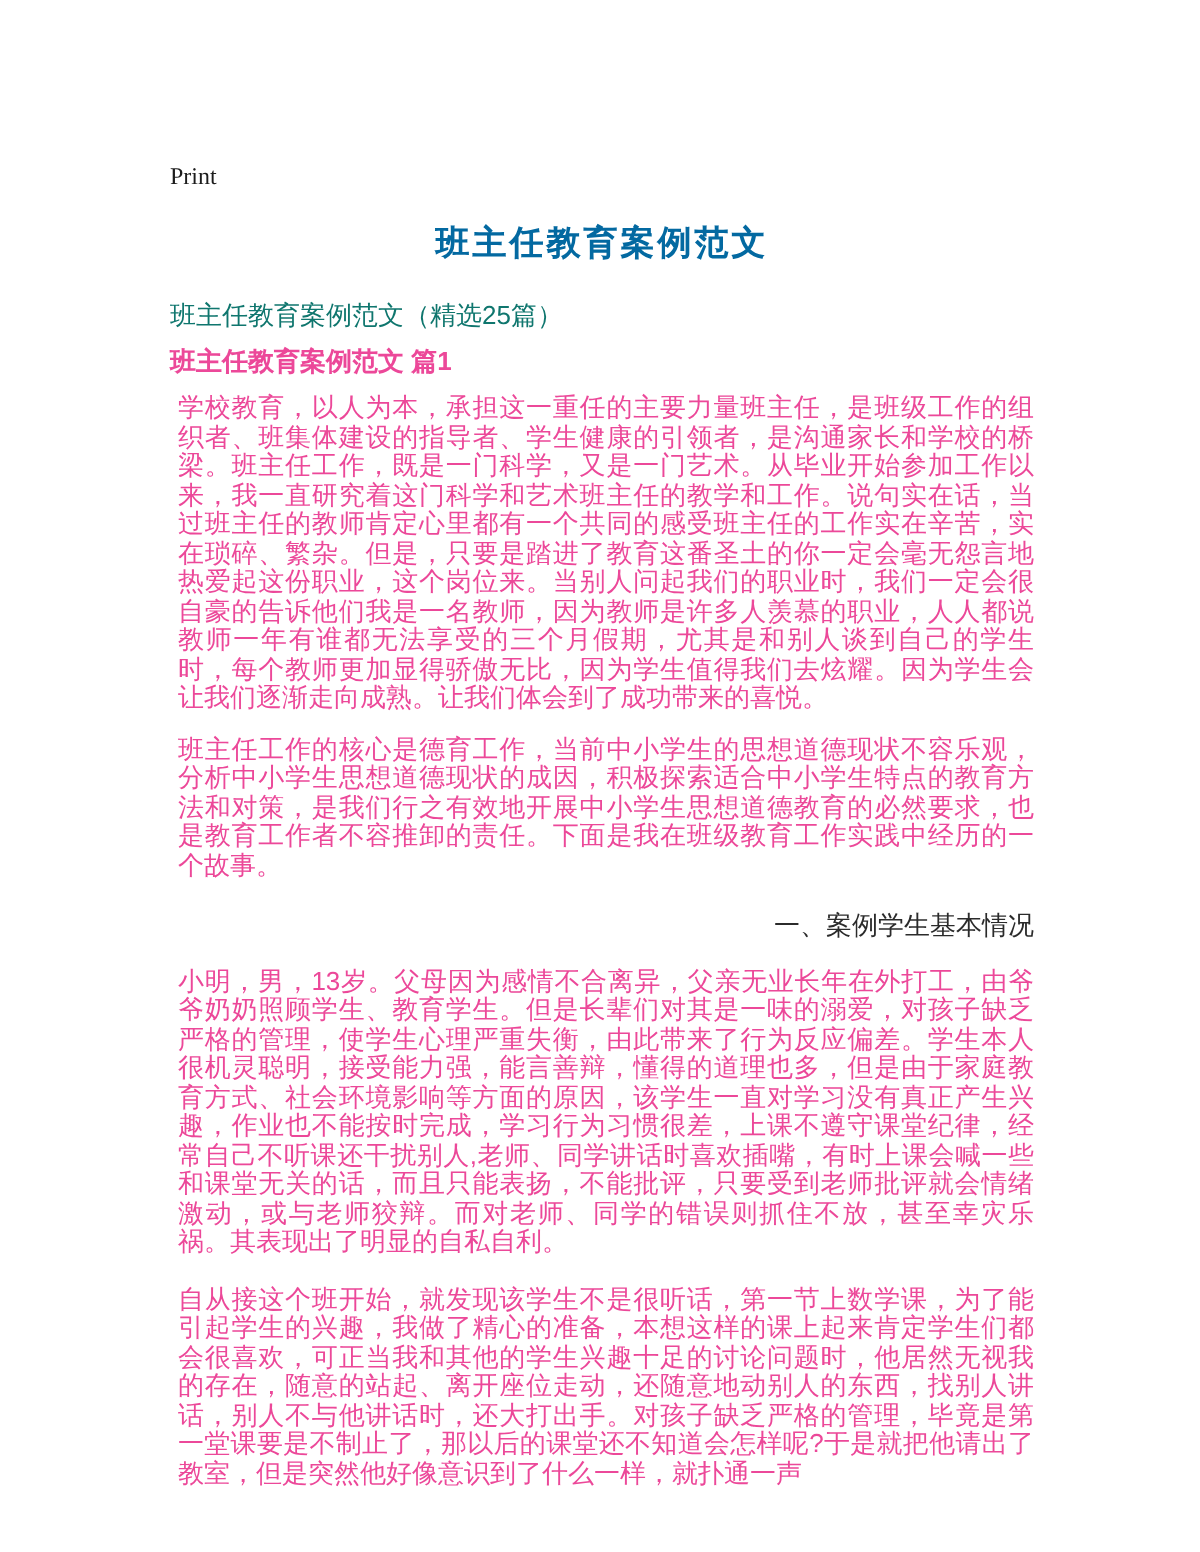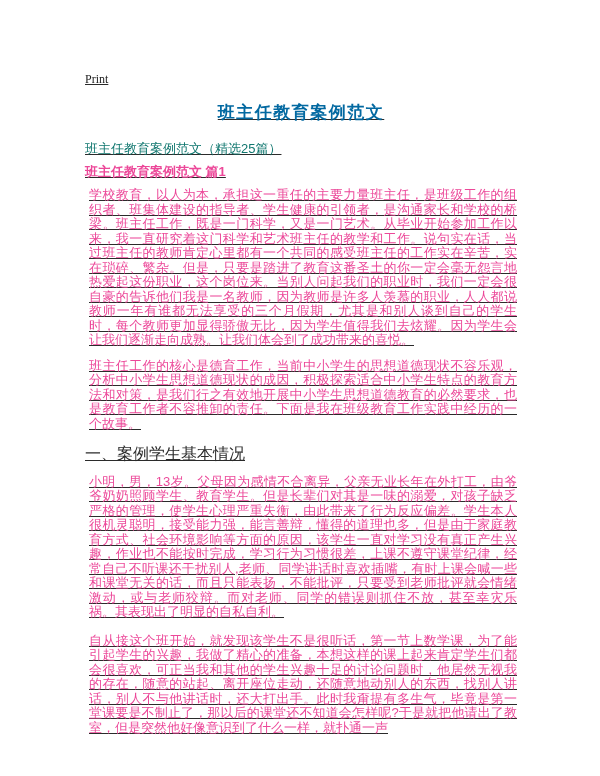--- a/index.html
+++ b/index.html
@@ -11,26 +11,25 @@
     position: relative;
     width: 600px;
     height: 776px;
     background: #ffffff;
     overflow: hidden;
     font-family: "Liberation Sans", "DejaVu Sans", sans-serif;
   }
   .content {
     position: absolute;
     left: 85px;
-    top: 4px;
+    top: 13px;
     width: 432px;
     color: #2b2b2b;
     font-size: 13px;
     line-height: 14.5px;
-    text-decoration: underline;
   }
   .print-link {
     margin-top: 69px;
     font-family: "Liberation Serif", "DejaVu Serif", serif;
     font-size: 12px;
     line-height: 12px;
     color: #1c1c1c;
     text-align: left;
     cursor: pointer;
     width: -moz-fit-content;
@@ -61,25 +60,25 @@
   .body-paragraph {
     margin: 11px 0 0 4px;
     text-align: justify;
     color: #ec4899;
   }
   .body-paragraph.first {
     margin-top: 9px;
   }
   .section-heading {
     margin: 16px 0 0 0;
-    font-size: 16px;
+    font-size: 13px;
     line-height: 14.5px;
     font-weight: normal;
     color: #2b2b2b;
-    text-align: left;
+    text-align: right;
   }
   .body-paragraph.after-section {
     margin-top: 13px;
   }
   .body-paragraph.last {
     margin-top: 14px;
   }
 </style>
 </head>
 <body>
@@ -96,16 +95,16 @@
     <h2 class="article-heading">班主任教育案例范文 篇1</h2>
 
     <p class="body-paragraph first">学校教育，以人为本，承担这一重任的主要力量班主任，是班级工作的组织者、班集体建设的指导者、学生健康的引领者，是沟通家长和学校的桥梁。班主任工作，既是一门科学，又是一门艺术。从毕业开始参加工作以来，我一直研究着这门科学和艺术班主任的教学和工作。说句实在话，当过班主任的教师肯定心里都有一个共同的感受班主任的工作实在辛苦，实在琐碎、繁杂。但是，只要是踏进了教育这番圣土的你一定会毫无怨言地热爱起这份职业，这个岗位来。当别人问起我们的职业时，我们一定会很自豪的告诉他们我是一名教师，因为教师是许多人羡慕的职业，人人都说教师一年有谁都无法享受的三个月假期，尤其是和别人谈到自己的学生时，每个教师更加显得骄傲无比，因为学生值得我们去炫耀。因为学生会让我们逐渐走向成熟。让我们体会到了成功带来的喜悦。</p>
 
     <p class="body-paragraph">班主任工作的核心是德育工作，当前中小学生的思想道德现状不容乐观，分析中小学生思想道德现状的成因，积极探索适合中小学生特点的教育方法和对策，是我们行之有效地开展中小学生思想道德教育的必然要求，也是教育工作者不容推卸的责任。下面是我在班级教育工作实践中经历的一个故事。</p>
 
     <h3 class="section-heading">一、案例学生基本情况</h3>
 
     <p class="body-paragraph after-section">小明，男，13岁。父母因为感情不合离异，父亲无业长年在外打工，由爷爷奶奶照顾学生、教育学生。但是长辈们对其是一味的溺爱，对孩子缺乏严格的管理，使学生心理严重失衡，由此带来了行为反应偏差。学生本人很机灵聪明，接受能力强，能言善辩，懂得的道理也多，但是由于家庭教育方式、社会环境影响等方面的原因，该学生一直对学习没有真正产生兴趣，作业也不能按时完成，学习行为习惯很差，上课不遵守课堂纪律，经常自己不听课还干扰别人,老师、同学讲话时喜欢插嘴，有时上课会喊一些和课堂无关的话，而且只能表扬，不能批评，只要受到老师批评就会情绪激动，或与老师狡辩。而对老师、同学的错误则抓住不放，甚至幸灾乐祸。其表现出了明显的自私自利。</p>
 
-    <p class="body-paragraph last">自从接这个班开始，就发现该学生不是很听话，第一节上数学课，为了能引起学生的兴趣，我做了精心的准备，本想这样的课上起来肯定学生们都会很喜欢，可正当我和其他的学生兴趣十足的讨论问题时，他居然无视我的存在，随意的站起、离开座位走动，还随意地动别人的东西，找别人讲话，别人不与他讲话时，还大打出手。此时我甭提有多生气，毕竟是第一堂课要是不制止了，那以后的课堂还不知道会怎样呢?于是就把他请出了教室，但是突然他好像意识到了什么一样，就扑通一声</p>
+    <p class="body-paragraph last">自从接这个班开始，就发现该学生不是很听话，第一节上数学课，为了能引起学生的兴趣，我做了精心的准备，本想这样的课上起来肯定学生们都会很喜欢，可正当我和其他的学生兴趣十足的讨论问题时，他居然无视我的存在，随意的站起、离开座位走动，还随意地动别人的东西，找别人讲话，别人不与他讲话时，还大打出手。对孩子缺乏严格的管理，毕竟是第一堂课要是不制止了，那以后的课堂还不知道会怎样呢?于是就把他请出了教室，但是突然他好像意识到了什么一样，就扑通一声</p>
 
   </div>
 </div>
 
 </body></html>

